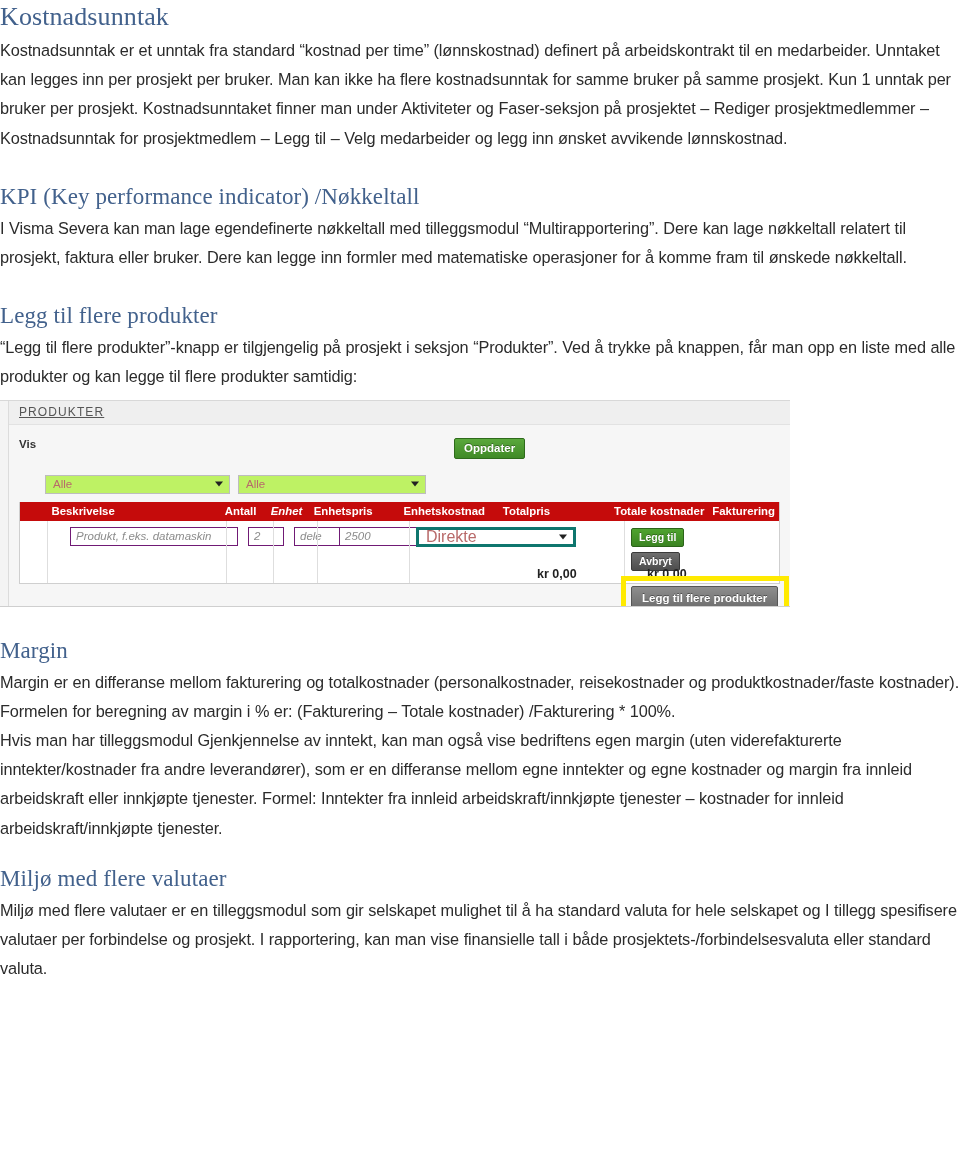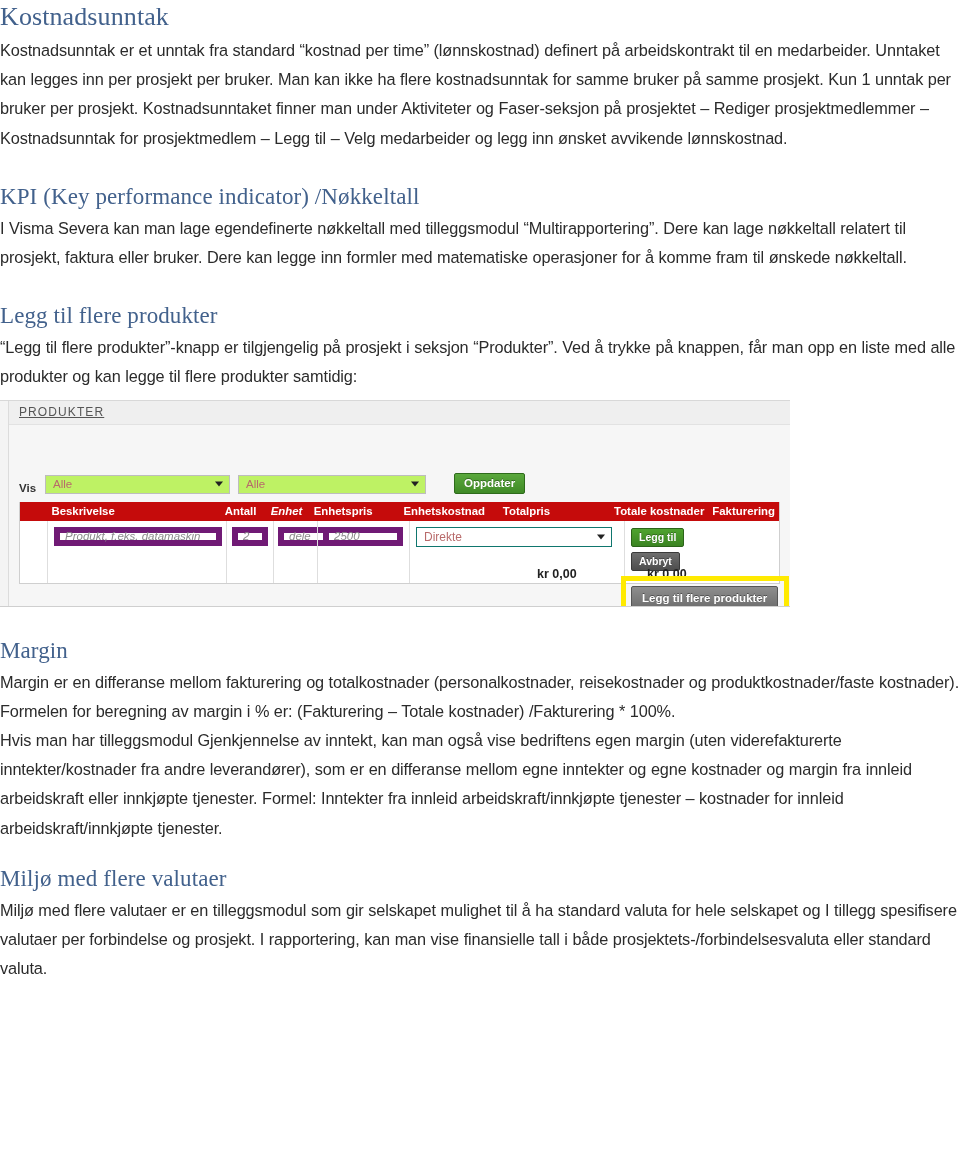--- a/index.html
+++ b/index.html
@@ -86,21 +86,21 @@
     text-decoration: underline;
   }
   .shot-body {
     position: relative;
     background: #f6f6f6;
     height: 181px;
   }
 
   .filter-row {
     display: flex;
-    align-items: flex-end;
+    align-items: flex-start;
     padding: 13px 0 6px 10px;
   }
   .filter-label {
     font-size: 11.5px;
     font-weight: bold;
     color: #333;
     margin-right: 9px;
   }
   .select-box {
     position: relative;
@@ -175,40 +175,41 @@
     box-sizing: border-box;
     padding-top: 6px;
   }
   .cell-spacer {
     width: 28px;
     border-right: 1px solid #dedede;
   }
   .inp {
     height: 19px;
     background: #ffffff;
-    border: 6px solid #701a75;
+    border: 1px solid #701a75;
     font-size: 11.5px;
     font-style: italic;
     color: #8c8c8c;
     display: flex;
     align-items: center;
     padding-left: 5px;
     box-sizing: border-box;
+    margin-left: 16px;
   }
   .inp-desc   { width: 168px; }
   .inp-antall { width: 36px; }
   .inp-enhet  { width: 52px; }
   .inp-epris  { width: 80px; }
   .inp-ekost  { width: 85px; }
   .sel-dir {
-    width: 196px;
+    width: 160px;
     height: 20px;
     background: #ffffff;
-    border: 1px solid #0f766e;
-    font-size: 12px;
+    border: 3px solid #0f766e;
+    font-size: 16px;
     color: #b86a6a;
     display: flex;
     align-items: center;
     padding-left: 7px;
     position: relative;
     box-sizing: border-box;
   }
   .cell-desc   { width: 178px; padding-left: 6px; }
   .cell-antall { width: 47px; padding-left: 5px; border-left: 1px solid #dedede; }
   .cell-enhet  { width: 44px; padding-left: 4px; border-left: 1px solid #dedede; }

